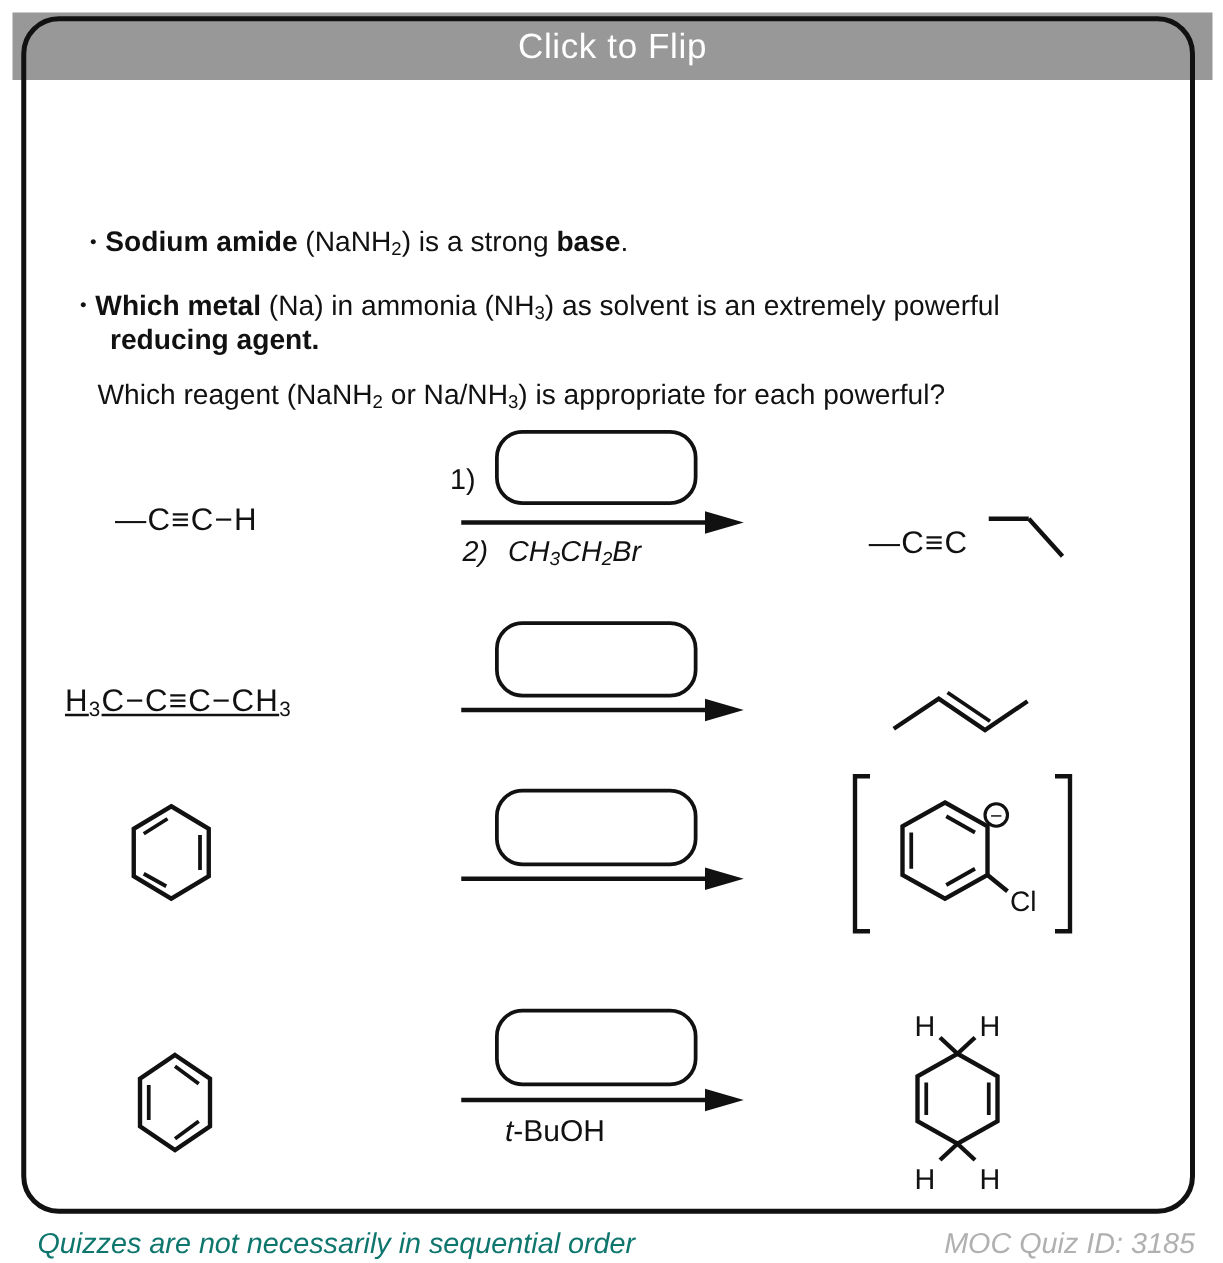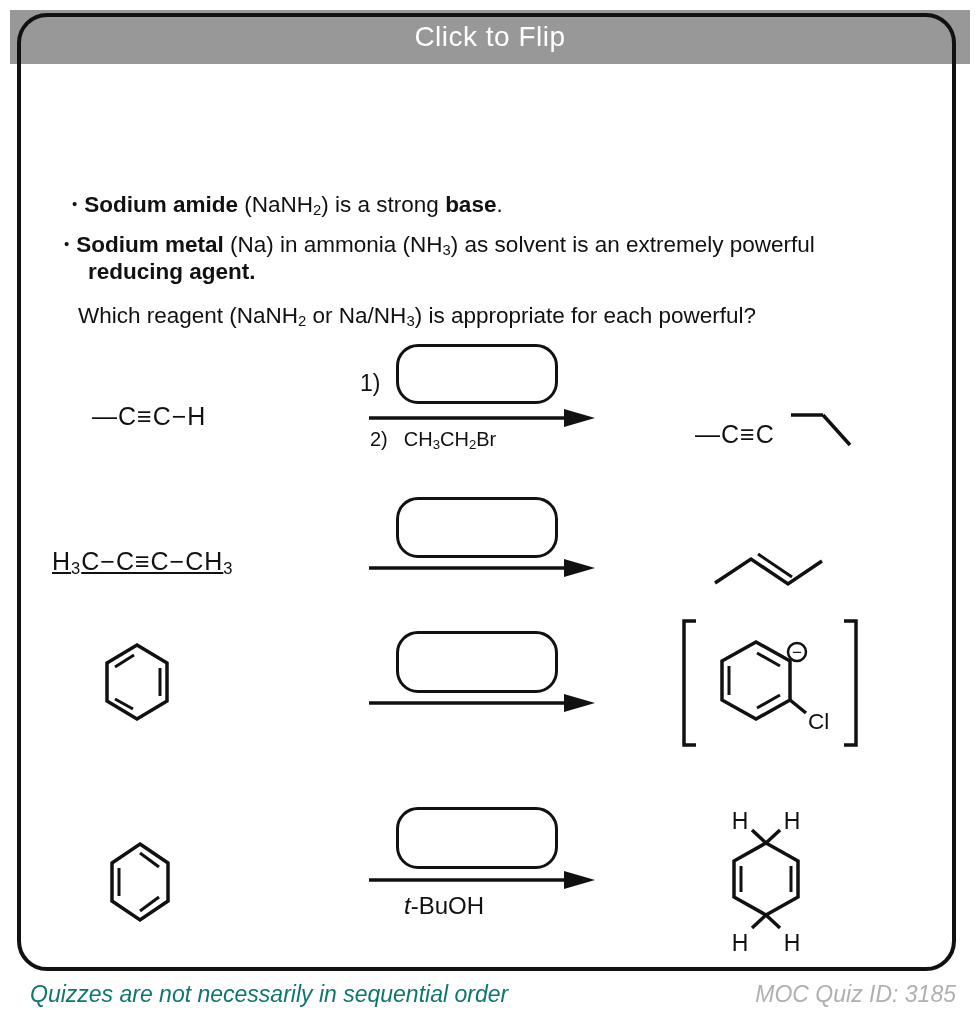--- a/index.html
+++ b/index.html
@@ -15,21 +15,21 @@
   .card { left:17px; top:13px; width:939px; height:958px; border:4px solid #111;
           border-radius:30px; z-index:2; background:transparent; }
 
   .txt { font-size:22.5px; white-space:nowrap; z-index:3; }
   .b { font-weight:700; }
   .sub { font-size:66%; vertical-align:-0.22em; }
   .bullet { font-size:15px; vertical-align:3px; margin-right:7px; }
 
   .formula { font-size:25px; letter-spacing:1px; white-space:nowrap; z-index:3;text-align:center; }
   .steplabel { font-size:23px; z-index:3; }
-  .reagent-line { font-size:20px; white-space:nowrap; z-index:3; }
+  .reagent-line { font-size:23px; white-space:nowrap; z-index:3;font-style:italic; }
   .reagent-line .gap { display:inline-block; width:16px; }
 
   .rbox { left:396px; width:162px; border:3.5px solid #111; border-radius:22px;
           background:#fff; z-index:3; }
   .box1 { top:344px; height:60px; }
   .box2 { top:497px; height:61px; }
   .box3 { top:631px; height:62px; }
   .box4 { top:807px; height:62px; }
 
   svg { overflow:visible; z-index:3; }
@@ -48,26 +48,26 @@
 <body>
 
 <div class="stage">
 
   <div class="abs banner">
     <span>Click to Flip</span>
   </div>
 
   <div class="abs card"></div>
 
-  <div class="abs txt" style="left:72px; top:192px;text-align:right;">
+  <div class="abs txt" style="left:72px; top:181px;text-align:right;">
     <span class="bullet">•</span><span class="b">Sodium amide</span><span> (NaNH</span><span class="sub">2</span><span>)  is a strong </span><span class="b">base</span><span>.</span>
   </div>
 
   <div class="abs txt" style="left:64px; top:232px;">
-    <span class="bullet">•</span><span class="b">Sodium metal</span><span> (Na) in ammonia (NH</span><span class="sub">3</span><span>) as solvent is an extremely powerful</span>
+    <span class="bullet">•</span><span class="b">Which metal</span><span> (Na) in ammonia (NH</span><span class="sub">3</span><span>) as solvent is an extremely powerful</span>
   </div>
   <div class="abs txt b" style="left:88px; top:259px;">reducing agent.</div>
 
   <div class="abs txt" style="left:78px; top:303px;">
     <span>Which reagent (NaNH</span><span class="sub">2</span><span> or Na/NH</span><span class="sub">3</span><span>) is appropriate for each powerful?</span>
   </div>
 
   <div class="abs formula" style="left:92px; top:402px;">—C≡C−H</div>
 
   <div class="abs steplabel" style="left:360px; top:370px;">1)</div>

